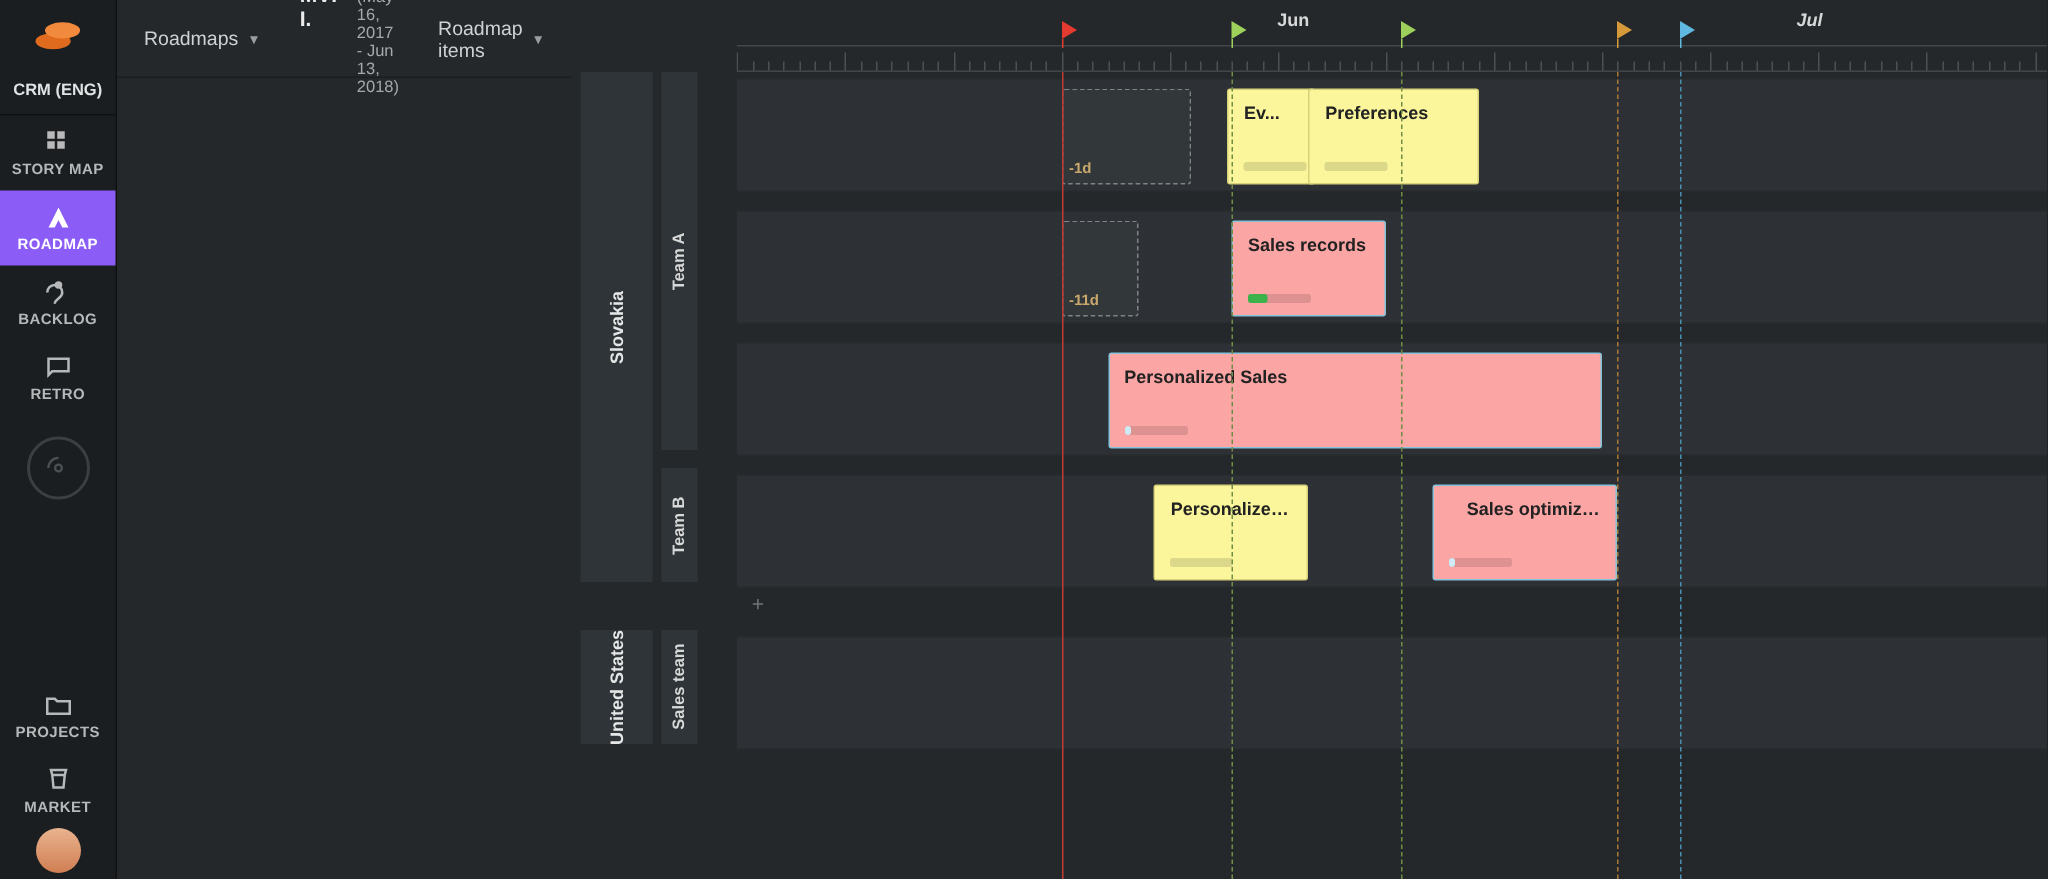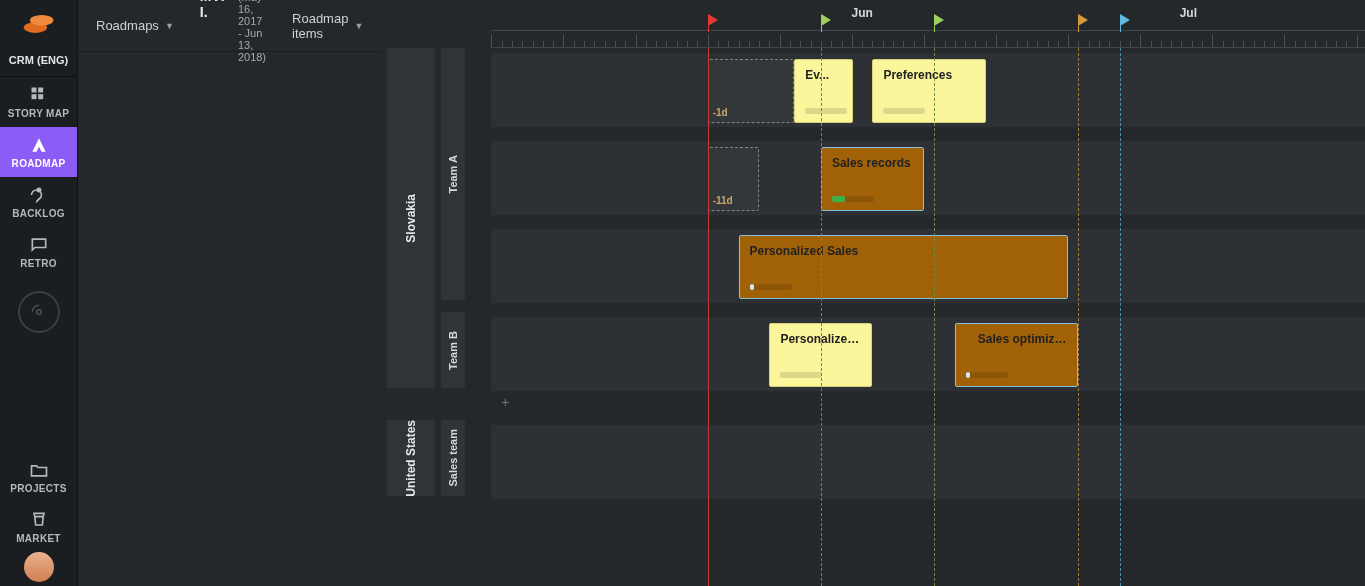--- a/index.html
+++ b/index.html
@@ -60,21 +60,21 @@
   
   .vline { position:absolute; top:48px; bottom:0; width:0; border-left-width:1px; border-left-style:dashed; pointer-events:none; }
 
   
   .rows { position:absolute; left:0; right:0; top:48px; }
   .row { height:76px; background:#2d3135; margin:4px 0 12px; position:relative; border-top:1px solid #262a2d; border-bottom:1px solid #262a2d; }
 
   
   .card { position:absolute; top:6px; height:64px; border-radius:2px; padding:8px 10px; font-size:12px; font-weight:600; color:#222; overflow:hidden; white-space:nowrap; text-overflow:ellipsis; cursor:pointer; }
   .card.yellow { background:#fbf69c; border:1px solid #d7d27a; }
-  .card.blue   { background:#a16207; border:1px solid #84c3da; }
+  .card.blue   { background:#fca5a5; border:1px solid #84c3da; }
   .card.ghost  { background:rgba(52,56,59,.85); border:1px dashed #7e8386; }
   .card .bar   { position:absolute; left:10px; bottom:8px; width:42px; height:6px; border-radius:2px; background:rgba(0,0,0,.12); }
   .card .bar .fill { height:100%; border-radius:2px; }
   .ghost-label { position:absolute; left:4px; bottom:4px; font-size:10px; color:#c9a86e; }
 
   .add-row { position:absolute; width:20px; height:20px; color:#6f7577; font-size:14px; display:flex; align-items:center; justify-content:center; cursor:pointer; }
 
 </style>
 </head>
 <body>
@@ -313,34 +313,34 @@
             <div class="tick small" style="left: 1102.1px;"></div>
             <div class="tick small" style="left: 1112.4px;"></div>
             <div class="tick small" style="left: 1122.7px;"></div>
             <div class="tick small" style="left: 1133px;"></div>
             <div class="tick small" style="left: 1143.3px;"></div>
             <div class="tick big" style="left: 1153.6px;"></div>
             <div class="tick small" style="left: 1163.9px;"></div>
             <div class="tick small" style="left: 1174.2px;"></div>
           </div>
       <div class="tl-month" style="left: 370.8px;">Jun</div>
-          <div class="tl-month" style="left: 697px;">Jul</div>
+          <div class="tl-month" style="left: 715px; font-style: italic;">Jul</div>
           <div class="tl-month" style="left: 999.1px;">Aug</div>
           <div class="flag" style="--c: #e43a2f; left: 216.3px;"></div>
           <div class="flag" style="--c: #9ed15b; left: 329.6px;"></div>
           <div class="flag" style="--c: #9ed15b; left: 442.9px;"></div>
           <div class="flag" style="--c: #d79a3b; left: 587.1px;"></div>
           <div class="flag" style="--c: #5fb9e0; left: 628.3px;"></div>
         </div>
       <div class="rows" id="rows">
           <div class="row" style="top: 0px; position: absolute; left: 0px; right: 0px;">
             <div class="card ghost" style="left: 216.3px; width: 86px;">
               <div class="ghost-label">-1d</div>
             </div>
-            <div class="card yellow" style="left: 303px; width: 59px;">
+            <div class="card yellow" style="left: 327px; width: 59px;">
               <div style="overflow: hidden; text-overflow: ellipsis;">Ev...</div>
               <div class="bar">
                 <div class="fill" style="width: 0%; background: rgba(0, 0, 0, 0.25);"></div>
               </div>
             </div>
             <div class="card yellow" style="left: 381.1px; width: 113.3px;">
               <div style="overflow: hidden; text-overflow: ellipsis;">Preferences</div>
               <div class="bar">
                 <div class="fill" style="width: 0%; background: rgba(0, 0, 0, 0.25);"></div>
               </div>

